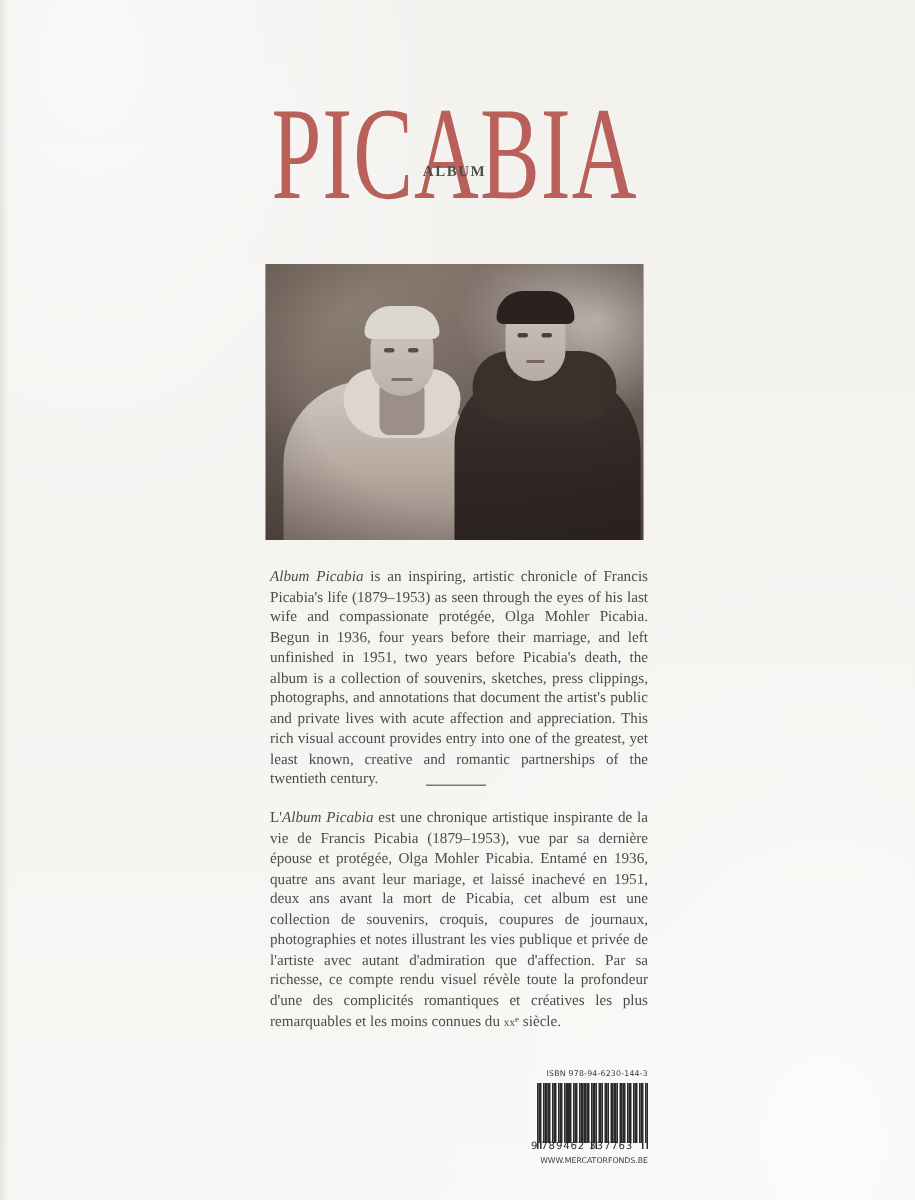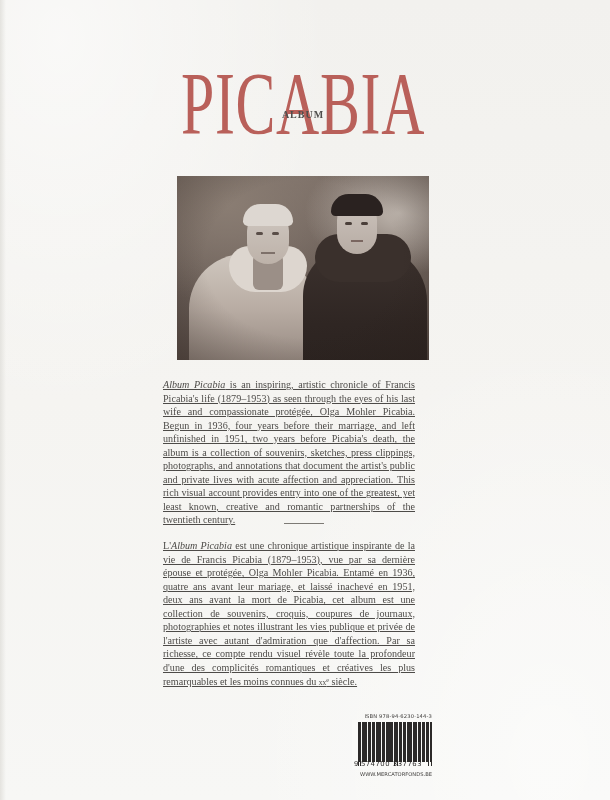--- a/index.html
+++ b/index.html
@@ -171,29 +171,28 @@
       left: 174px; top: 64px; width: 12px; height: 2px; background: #7a6660;
     }
     .photo-vignette {
       position: absolute; inset: 0;
       background: radial-gradient(ellipse at 50% 45%, rgba(0,0,0,0) 55%, rgba(40,30,25,0.35) 100%);
     }
 
     
     .copy {
       position: absolute;
-      left: 163px;
+      left: 180px;
       width: 252px;
       font-family: "Liberation Serif", serif;
       font-size: 10.1px;
       line-height: 13.55px;
       color: #4d4b48;
       text-align: justify;
       hyphens: manual;
-      text-decoration: underline;
     }
     .copy-en { top: 378px; }
     .copy-fr { top: 539px; }
     .copy em { font-style: italic; }
     .copy .sc { font-size: 7.5px; vertical-align: 0; }
     .copy .sup { font-size: 6px; vertical-align: 3px; }
 
     .divider {
       position: absolute;
       left: 284px;
@@ -350,17 +349,17 @@
         <span style="width: 0.72px; margin-right: 0.55px;"></span>
         <span style="width: 0.72px; margin-right: 0.75px;"></span>
         <span style="width: 2.16px; margin-right: 0.55px;"></span>
         <span style="width: 0.72px; margin-right: 0.75px;"></span>
         <span style="width: 0.72px; margin-right: 0.55px;"></span>
         <span style="width: 0.72px; margin-right: 0.75px; height: 44px;"></span>
         <span style="width: 0.72px; margin-right: 0.55px;"></span>
         <span style="width: 0.72px; margin-right: 0.75px; height: 44px;"></span>
       </div>
     <div class="digits">
-      <span class="lead">9</span><span>574700</span>&nbsp;<span>337763</span>
+      <span class="lead">9</span><span>789462</span>&nbsp;<span>337763</span>
     </div>
     <div class="website">WWW.MERCATORFONDS.BE</div>
   </div>
 </div>
 
 </body></html>

